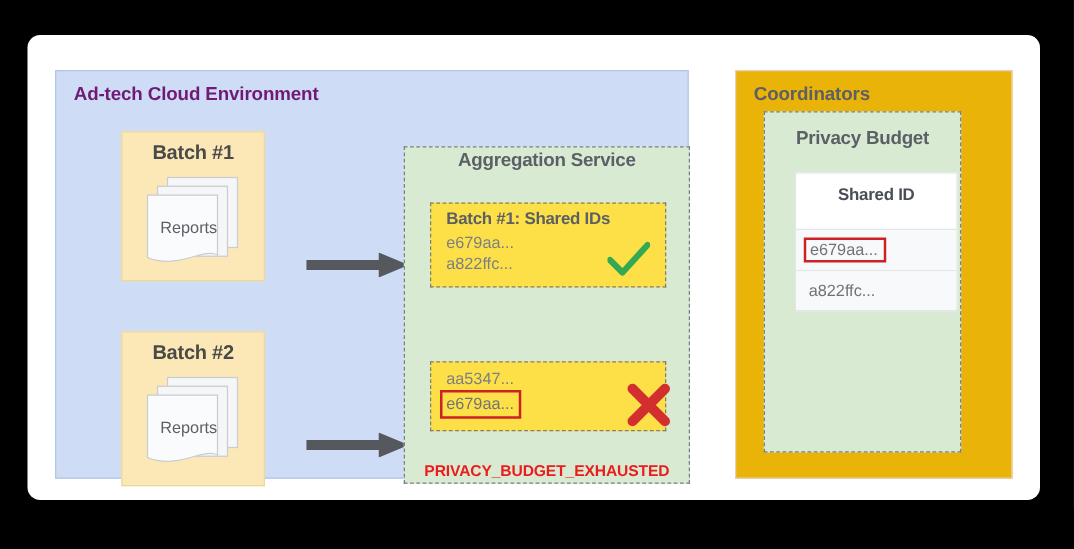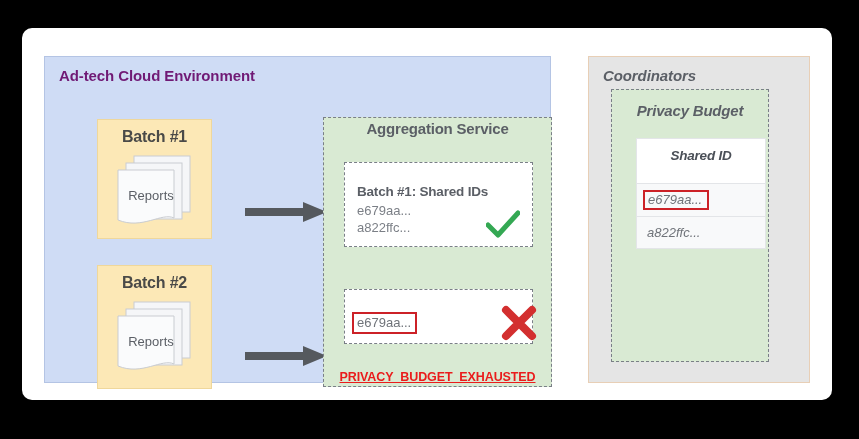--- a/index.html
+++ b/index.html
@@ -52,43 +52,42 @@
     letter-spacing: -0.1px;
     white-space: nowrap;
   }
 
   
   #coordinators-panel {
     left: 566px;
     top: 28px;
     width: 222px;
     height: 327px;
-    background: #e5e5e5;
+    background: #eab308;
     border: 1px solid #e8cfb6;
-    font-style: italic;
   }
   #coordinators-title {
     position: absolute;
     left: 14px;
     top: 10px;
     font-size: 15px;
     font-weight: bold;
     color: #5b5f66;
     letter-spacing: -0.1px;
     white-space: nowrap;
   }
 
   
   .batch-box {
     position: absolute;
     box-sizing: border-box;
     background: #fce8b6;
     border: 1px solid #efd79b;
   }
-  #batch1-box { left: 52px; top: 62px;  width: 115px; height: 120px; }
+  #batch1-box { left: 52px; top: 48px;  width: 115px; height: 120px; }
   #batch2-box { left: 52px; top: 208px; width: 115px; height: 124px; padding-left: 16px; }
   .batch-title {
     position: absolute;
     top: 8px;
     left: 0;
     width: 100%;
     text-align: center;
     font-size: 16px;
     font-weight: bold;
     color: #4a4a48;
@@ -144,23 +143,23 @@
     font-weight: bold;
     color: #5b5f66;
     letter-spacing: -0.2px;
   }
 
   .id-card {
     position: absolute;
     box-sizing: border-box;
     left: 20px;
     width: 189px;
-    background: #ffffff;
+    background: #fde047;
     border: 1px dashed #7a7f87;
-    padding: 21px 0 9px 12px;
+    padding: 4px 0 9px 12px;
   }
   #batch1-card { top: 44px; }
   #batch2-card { top: 171px; }
   .id-card-title {
     font-size: 13.5px;
     font-weight: bold;
     color: #5b5f66;
     margin-bottom: 3px;
     letter-spacing: -0.2px;
   }
@@ -197,21 +196,20 @@
   #error-label {
     position: absolute;
     left: 0;
     top: 252px;
     width: 100%;
     text-align: center;
     font-size: 12.5px;
     font-weight: bold;
     color: #ea1c1c;
     letter-spacing: -0.1px;
-    text-decoration: underline;
   }
 
   
   #privacy-budget-panel {
     position: absolute;
     box-sizing: border-box;
     left: 22px;
     top: 32px;
     width: 158px;
     height: 273px;
@@ -316,20 +314,21 @@
         <div class="id-line">e679aa...</div>
         <div class="id-line">a822ffc...</div>
         <div class="status-check">
           <svg width="34" height="30" viewBox="0 0 34 30" xmlns="http://www.w3.org/2000/svg">
             <path d="M2 15 L12 25 L32 3" fill="none" stroke="#34a853" stroke-width="5" stroke-linecap="round" stroke-linejoin="round"></path>
           </svg>
         </div>
       </div>
 
       <div class="id-card" id="batch2-card">
+        <div class="id-line">aa5347...</div>
         <div><span class="id-line flagged">e679aa...</span></div>
         <div class="status-cross">
           <svg width="38" height="36" viewBox="0 0 38 36" xmlns="http://www.w3.org/2000/svg">
             <path d="M6 5 L32 31 M32 5 L6 31" fill="none" stroke="#d32f2f" stroke-width="8" stroke-linecap="round"></path>
           </svg>
         </div>
       </div>
 
       <div id="error-label">PRIVACY_BUDGET_EXHAUSTED</div>
     </div>

